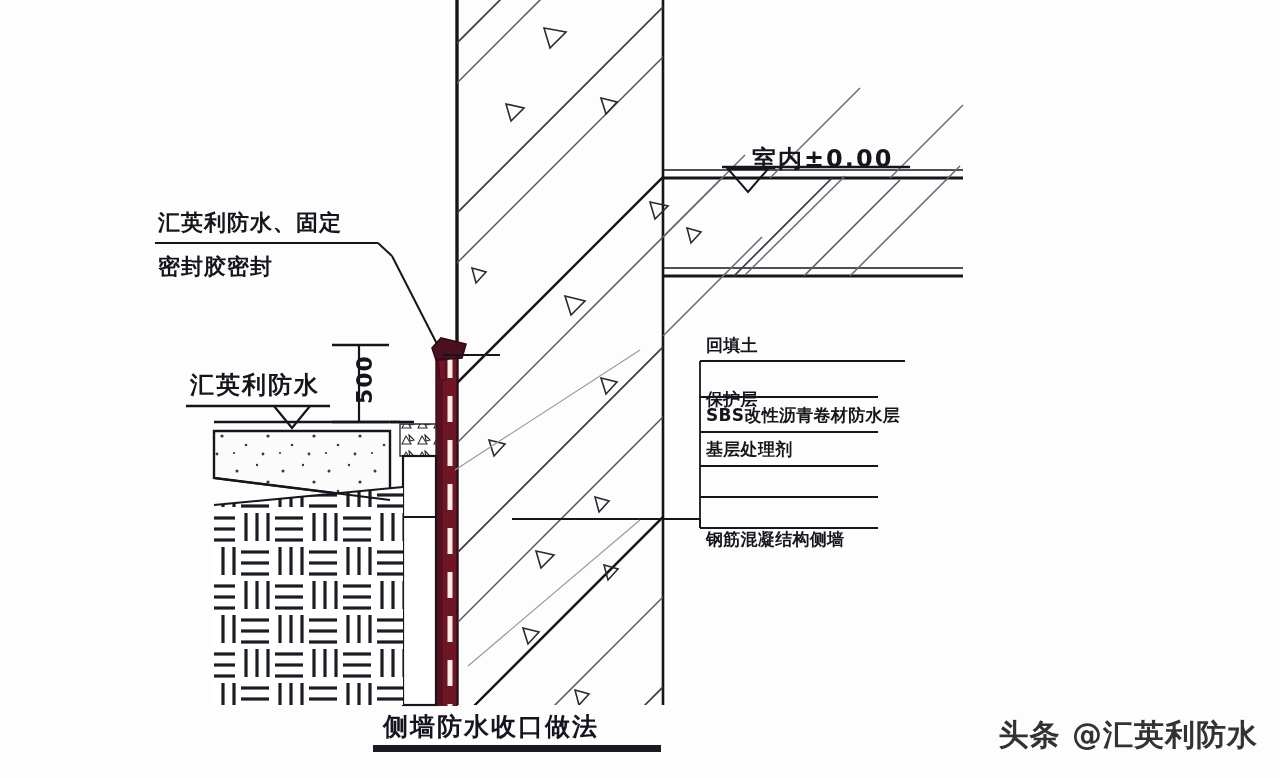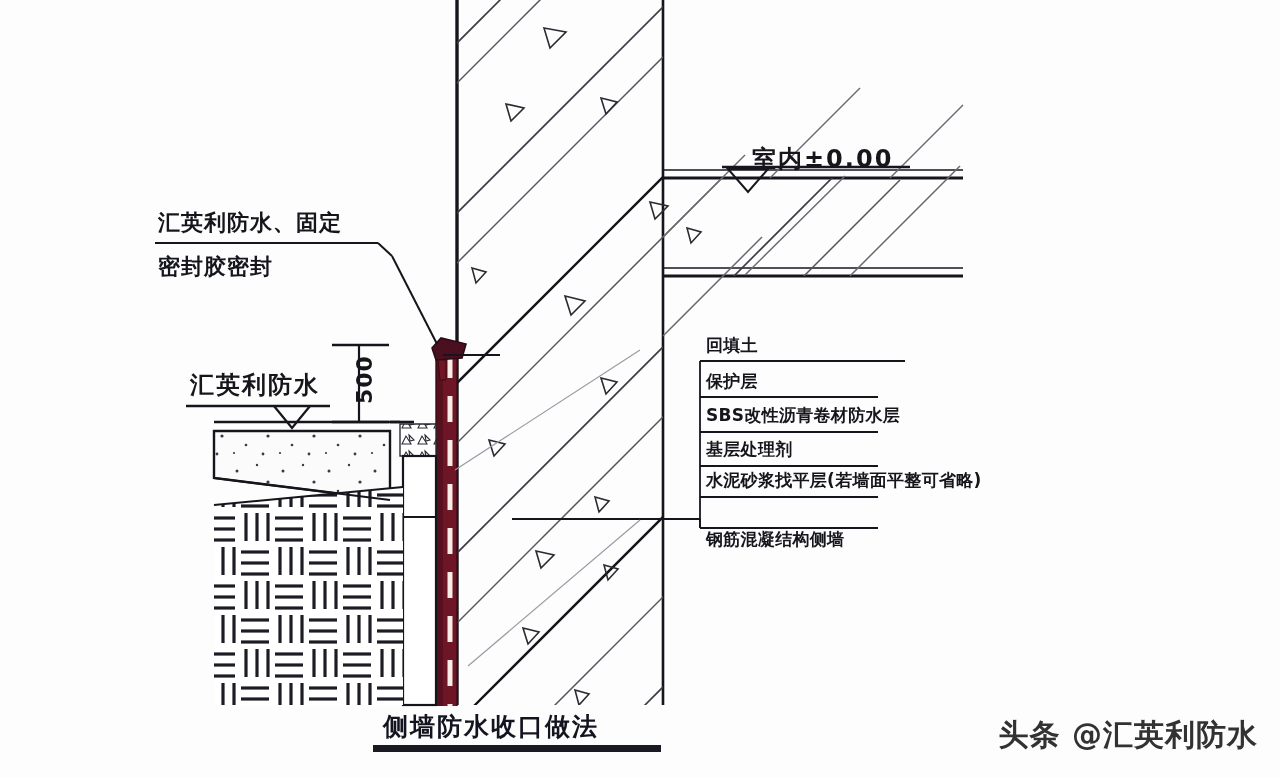--- a/index.html
+++ b/index.html
@@ -308,23 +308,22 @@
 
   <div class="note-label" style="left:158px; top:252px;">密封胶密封</div>
 
   <div class="grade-label" style="left:190px; top:369px;">汇英利防水</div>
 
   <div class="grade-label" style="left:752px; top:132px;margin-top:11px;">室内±0.00</div>
 
   <div class="dim-text" style="left:352px; top:404px;">500</div>
 
   <div class="legend-item" style="top:334px;text-align:center;">回填土</div>
-  <div class="legend-item" style="top:370px;text-align:right;">保护层</div>
+  <div class="legend-item" style="top:388px;text-align:right;">保护层</div>
   <div class="legend-item" style="top:404px;">SBS改性沥青卷材防水层</div>
   <div class="legend-item" style="top:438px;">基层处理剂</div>
-  <div class="legend-item" style="top:469px;">水泥砂浆找平层(若墙面平整可省略)</div>
   <div class="legend-item" style="top:500px;margin-top:28px;">钢筋混凝结构侧墙</div>
 
   <div class="caption" style="left:383px; top:710px;">侧墙防水收口做法</div>
 
   <div class="watermark">头条 @汇英利防水</div>
 
 </div>
 
 </body></html>

